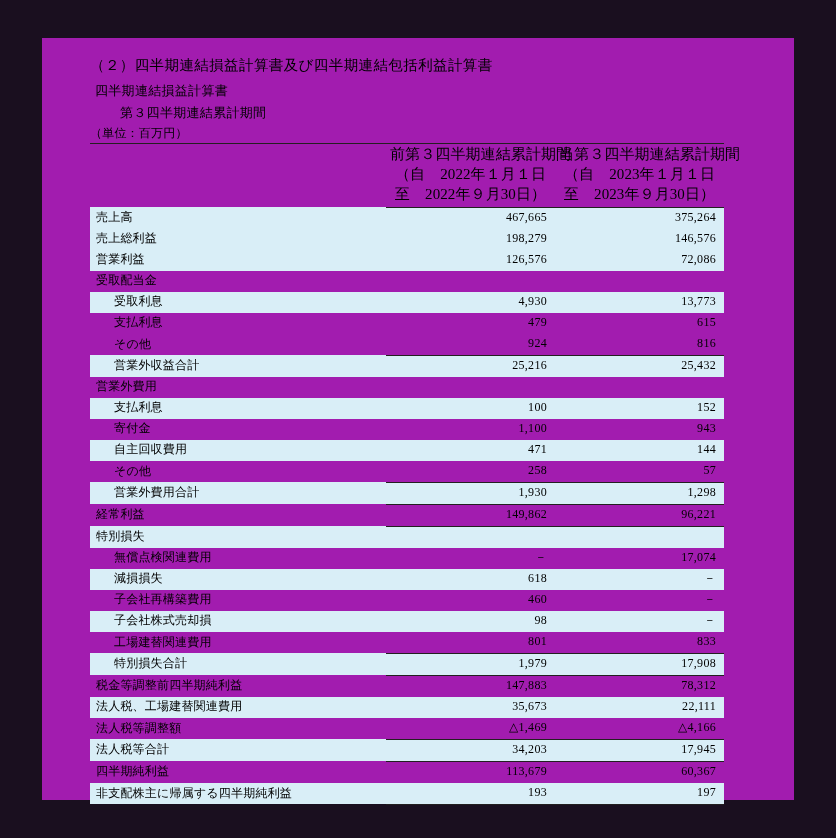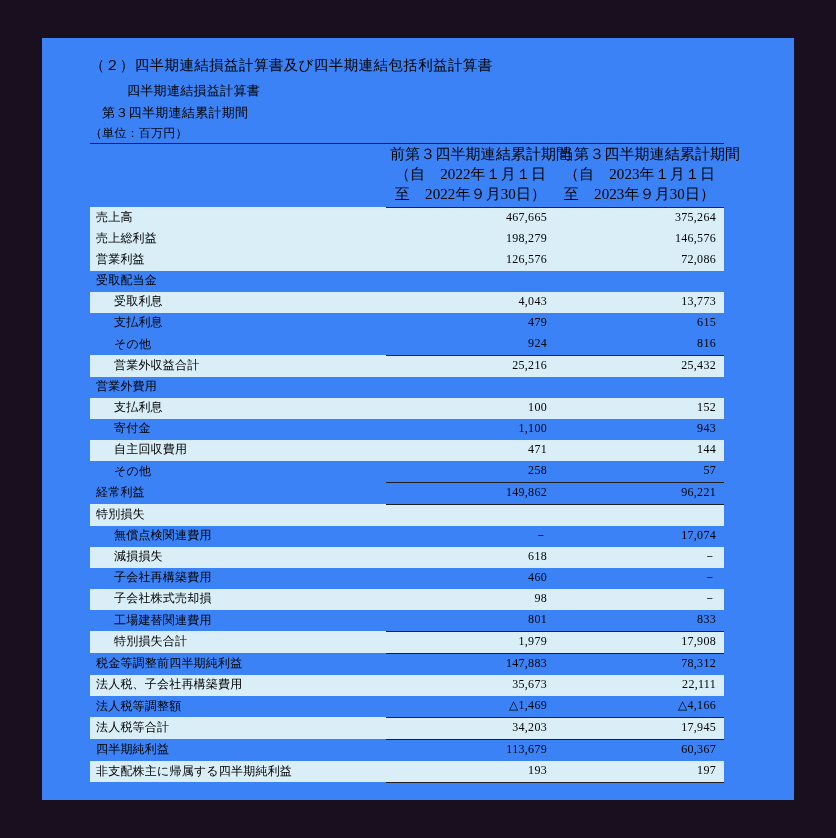--- a/index.html
+++ b/index.html
@@ -12,44 +12,44 @@
     background: #1a0f1f;
     font-family: "Liberation Serif", serif;
     overflow: hidden;
   }
   #page-frame {
     position: absolute;
     left: 42px;
     top: 38px;
     width: 752px;
     height: 762px;
-    background: #3b82f6;
+    background: #a21caf;
   }
   #doc {
     position: absolute;
     left: 48px;
     top: 18px;
     width: 660px;
   }
   .h-title {
     font-size: 14.5px;
     color: #000;
     margin: 0 0 7px 0;
     letter-spacing: 0.4px;
   }
   .h-sub1 {
     font-size: 13px;
     color: #000;
-    margin: 0 0 4px 37px;
+    margin: 0 0 4px 5px;
     letter-spacing: 0.3px;
   }
   .h-sub2 {
     font-size: 13px;
     color: #000;
-    margin: 0 0 2px 12px;
+    margin: 0 0 2px 30px;
     letter-spacing: 0.3px;
   }
   .unit-line {
     text-align: left;
     font-size: 12px;
     color: #000;
     margin: 3px 4px 1px 0;
     letter-spacing: 0.2px;
   }
   table.fin {
@@ -169,21 +169,21 @@
             <td class="num">126,576</td>
             <td class="num">72,086</td>
           </tr>
           <tr class="r">
             <td class="label">受取配当金</td>
             <td class="num"></td>
             <td class="num"></td>
           </tr>
           <tr class="r shade">
             <td class="label indent1">受取利息</td>
-            <td class="num">4,043</td>
+            <td class="num">4,930</td>
             <td class="num">13,773</td>
           </tr>
           <tr class="r">
             <td class="label indent1">支払利息</td>
             <td class="num">479</td>
             <td class="num">615</td>
           </tr>
           <tr class="r">
             <td class="label indent1">その他</td>
             <td class="num underline-num">924</td>
@@ -212,20 +212,25 @@
           <tr class="r shade">
             <td class="label indent1">自主回収費用</td>
             <td class="num">471</td>
             <td class="num">144</td>
           </tr>
           <tr class="r">
             <td class="label indent1">その他</td>
             <td class="num underline-num">258</td>
             <td class="num underline-num">57</td>
           </tr>
+          <tr class="r shade">
+            <td class="label indent1">営業外費用合計</td>
+            <td class="num underline-num">1,930</td>
+            <td class="num underline-num">1,298</td>
+          </tr>
           <tr class="r">
             <td class="label">経常利益</td>
             <td class="num underline-num">149,862</td>
             <td class="num underline-num">96,221</td>
           </tr>
           <tr class="r shade">
             <td class="label">特別損失</td>
             <td class="num"></td>
             <td class="num"></td>
           </tr>
@@ -258,21 +263,21 @@
             <td class="label indent1">特別損失合計</td>
             <td class="num underline-num">1,979</td>
             <td class="num underline-num">17,908</td>
           </tr>
           <tr class="r">
             <td class="label">税金等調整前四半期純利益</td>
             <td class="num">147,883</td>
             <td class="num">78,312</td>
           </tr>
           <tr class="r shade">
-            <td class="label">法人税、子会社再構築費用</td>
+            <td class="label">法人税、工場建替関連費用</td>
             <td class="num">35,673</td>
             <td class="num">22,111</td>
           </tr>
           <tr class="r">
             <td class="label">法人税等調整額</td>
             <td class="num underline-num">△1,469</td>
             <td class="num underline-num">△4,166</td>
           </tr>
           <tr class="r shade">
             <td class="label">法人税等合計</td>

